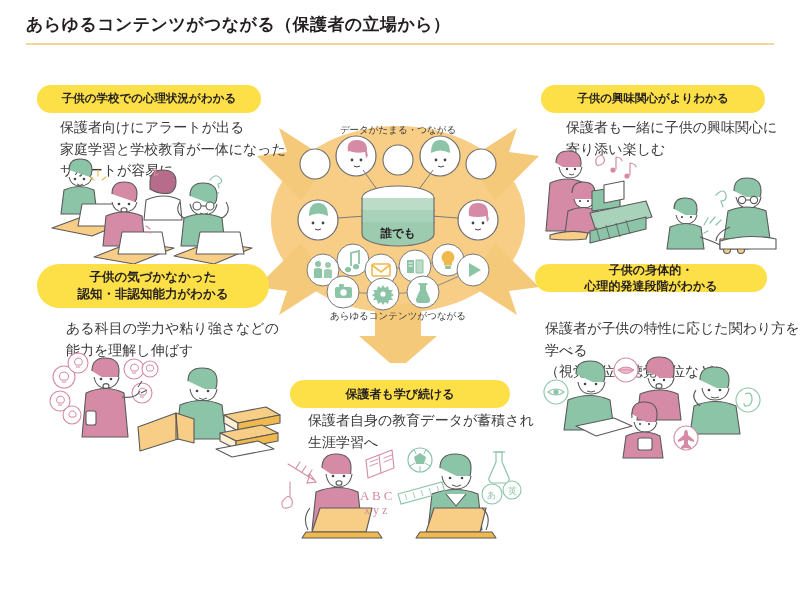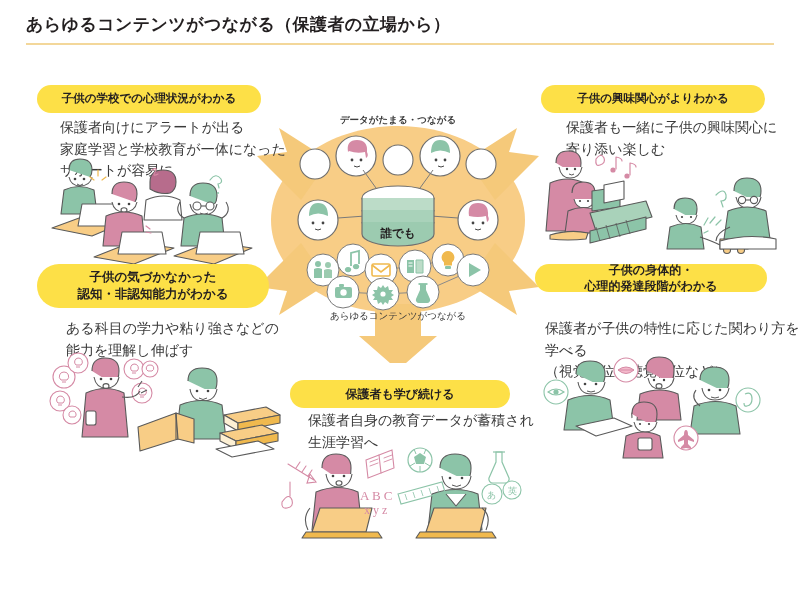--- a/index.html
+++ b/index.html
@@ -54,21 +54,21 @@
   .desc-4{left:545px;top:318px;}
   .desc-5{left:308px;top:410px;}
 
   
   .hub{position:absolute;left:243px;top:108px;width:310px;height:255px;}
   .hub svg{display:block;}
   .hub-cap{
     position:absolute;width:100%;text-align:center;
     font-size:9.5px;color:#3a3a3a;
   }
-  .hub-cap-top{left:0;top:6px;font-weight:bold;}
+  .hub-cap-top{left:0;top:16px;}
   .hub-cap-bottom{left:0;top:202px;}
   .hub-center-label{
     position:absolute;left:0;top:118px;width:100%;text-align:center;
     font-size:11.5px;font-weight:bold;color:#231f20;
   }
 
   .illus{position:absolute;}
   .illus svg{display:block;}
 </style>
 </head>

